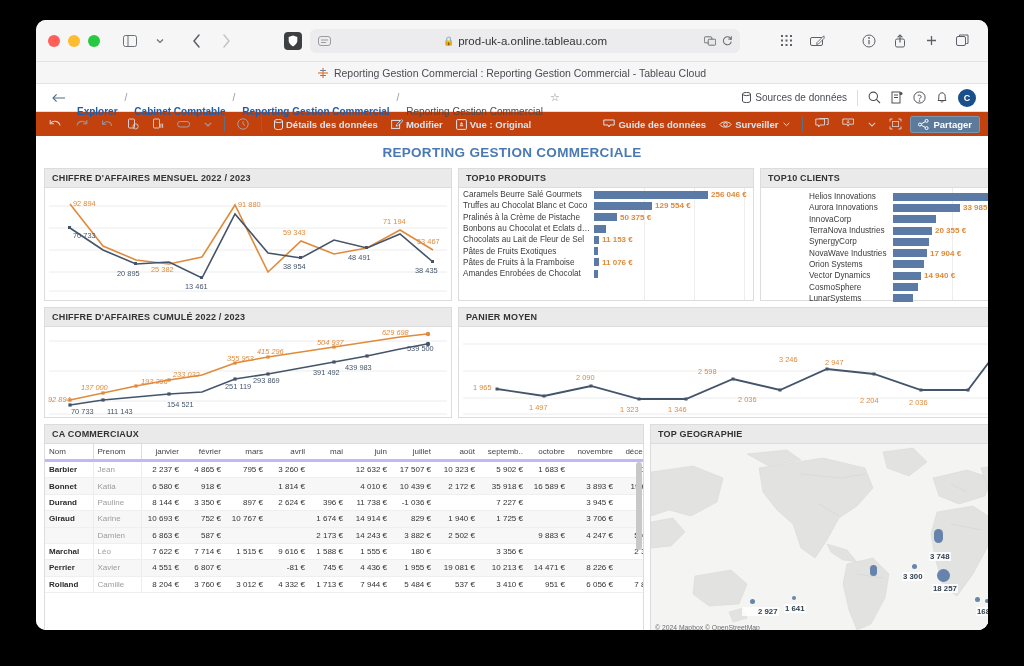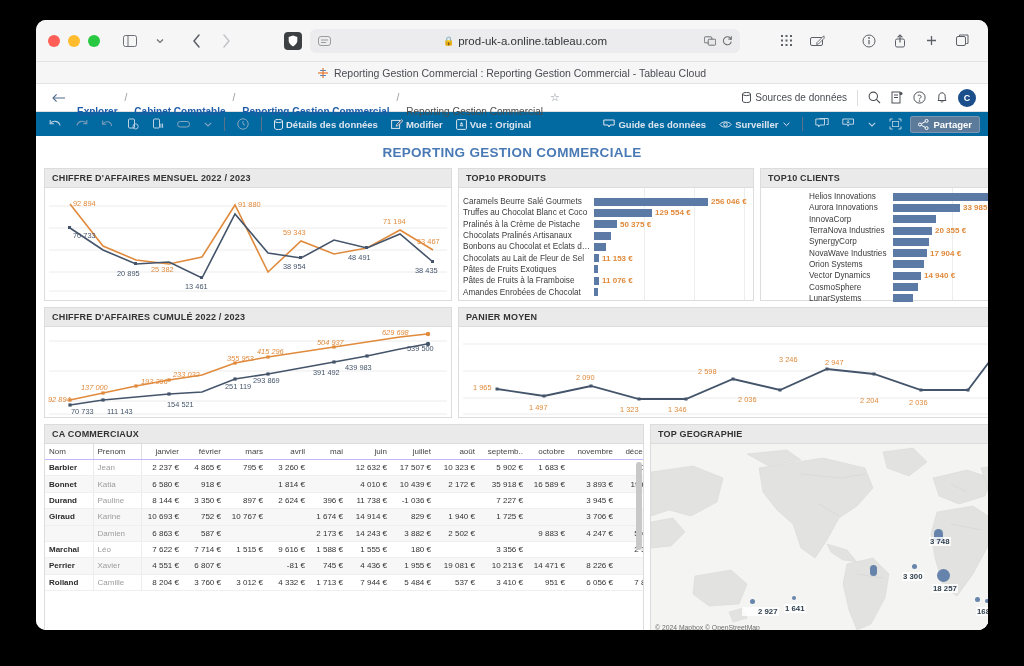--- a/index.html
+++ b/index.html
@@ -83,21 +83,21 @@
   .crumb-right { margin-left:auto; display:flex; align-items:center; gap:10px; color:#4b4e54; font-size:10px; }
   .crumb-right .vline { width:1px; height:16px; background:#dcdcdc; }
   .ic { display:inline-flex; align-items:center; justify-content:center; }
   .avatar {
     width:18px; height:18px; border-radius:50%; background:#1b4f8c; color:#fff;
     font-size:9px; display:flex; align-items:center; justify-content:center; font-weight:bold;
   }
 
   
   .toolbar {
-    height: 24px; background:#0369a1; display:flex; align-items:center;
+    height: 24px; background:#c2410c; display:flex; align-items:center;
     padding: 0 8px; gap: 3px; color:#dce5ee; font-size: 9.5px;
   }
   .tbi { padding: 0 5px; height: 18px; display:flex; align-items:center; gap:3px; opacity:.85;}
   .tbi.lbl { opacity: 1; font-weight: bold; }
   .vsep { width:1px; height:14px; background:#5d7governor; }
   .vsep { width:1px; height:14px; background:#59728a; margin: 0 4px; }
   .spacer { flex: 1; }
   .share-btn {
     background:#5c7a99; border:1px solid #7b95b0; border-radius:2px;
     padding: 2px 7px; color:#fff; font-weight:bold; font-size:9.5px;
@@ -144,21 +144,21 @@
   .barval { font-size: 8px; font-weight: bold; color:#e08a3c; margin-left: 3px; white-space:nowrap;}
   .bar-gridlines { position:absolute; inset:0; }
   .bar-gridlines i { position:absolute; top:0; bottom:0; width:1px; background:#ededed; }
 
   .clientname { width: 86px; margin-left: 44px; }
 
   
   table.ca { border-collapse: collapse; width: 100%; font-size: 8px; color:#333; table-layout: fixed;}
   table.ca th {
     font-weight: normal; color:#444; padding: 3px 4px; text-align: right;
-    border-bottom: 1px solid #c4b5fd; font-size: 8px;
+    border-bottom: 3px solid #c4b5fd; font-size: 8px;
   }
   table.ca th.l, table.ca td.l { text-align: left; }
   table.ca td { padding: 3.2px 4px; text-align: right; border-bottom: 1px solid #efefef; }
   table.ca tr.alt td { background:#f7f7f7; }
   td.nom { font-weight: bold; color:#2b2b2b; }
   td.prenom { color:#9c9c9c; }
   th.nom-col, th.prenom-col { border-right: 1px solid #dedede; }
   td.nom, td.prenom { border-right: 1px solid #ececec; }
 
   .tbl-clip { height: 206px; overflow: hidden; position: relative; }
@@ -539,21 +539,21 @@
             <text class="lbl-b" x="303" y="72">48 491</text>
             <text class="lbl-o" x="338" y="36">71 194</text>
             <text class="lbl-o" x="372" y="56">53 467</text>
             <text class="lbl-b" x="370" y="85">38 435</text>
           </svg>
         </div>
       </div>
 
       <div class="panel c-mid">
         <div class="panel-hd">TOP10 PRODUITS</div>
-        <div class="panel-bd barlist" style="padding:8px 2px 2px;height:112px;position:relative;">
+        <div class="panel-bd barlist" style="padding:1px 2px 2px;height:112px;position:relative;">
           <div class="bar-gridlines">
             <i style="left:185px"></i>
                 <i style="left:235px"></i>
                 <i style="left:285px"></i>
           </div>
           <div class="barrow">
                 <span class="barname">Caramels Beurre Salé Gourmets</span>
                 <span class="barzone">
                   <span class="bar" style="width:114px"></span>
                   <span class="barval">256 046 €</span>
@@ -564,27 +564,20 @@
                 <span class="barzone">
                   <span class="bar" style="width:58px"></span>
                   <span class="barval">129 554 €</span>
                 </span>
               </div>
           <div class="barrow">
                 <span class="barname">Pralinés à la Crème de Pistache</span>
                 <span class="barzone">
                   <span class="bar" style="width:23px"></span>
                   <span class="barval">50 375 €</span>
-                </span>
-              </div>
-          <div class="barrow">
-                <span class="barname">Chocolats Pralinés Artisanaux</span>
-                <span class="barzone">
-                  <span class="bar" style="width:17px"></span>
-                  <span class="barval"></span>
                 </span>
               </div>
           <div class="barrow">
                 <span class="barname">Bonbons au Chocolat et Éclats de Pi..</span>
                 <span class="barzone">
                   <span class="bar" style="width:12px"></span>
                   <span class="barval"></span>
                 </span>
               </div>
           <div class="barrow">
@@ -1001,21 +994,21 @@
             <g stroke="#d0d0cf" stroke-width=".5" fill="none">
               <path d="M150 30 L190 34 L214 30"></path>
                   <path d="M300 40 L316 48"></path>
                   <path d="M300 80 L330 86"></path>
               <path d="M168 60 L188 72"></path>
                   <path d="M206 130 L232 134"></path>
             </g>
           </svg>
 
           <span class="mappt" style="left:283px; top:85px; width:9px; height:14px; border-radius:5px;"></span>
-          <span class="maplabel" style="left:278px; top:93px;">3 748</span>
+          <span class="maplabel" style="left:278px; top:108px;">3 748</span>
 
           <span class="mappt" style="left:261px; top:120px; width:5px; height:5px;"></span>
           <span class="maplabel" style="left:251px; top:128px;">3 300</span>
 
           <span class="mappt" style="left:286px; top:125px; width:13px; height:13px;"></span>
           <span class="maplabel" style="left:281px; top:140px;">18 257</span>
 
           <span class="mappt" style="left:99px; top:155px; width:5px; height:5px;"></span>
           <span class="maplabel" style="left:91px; top:163px;padding-left:16px;">2 927</span>
 

